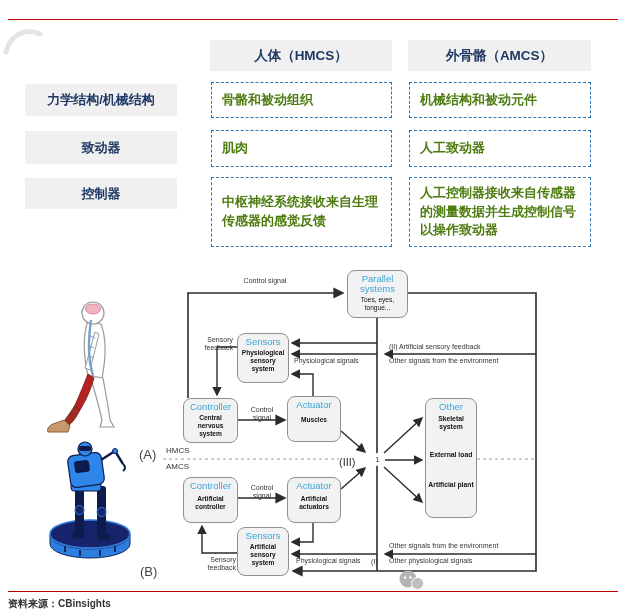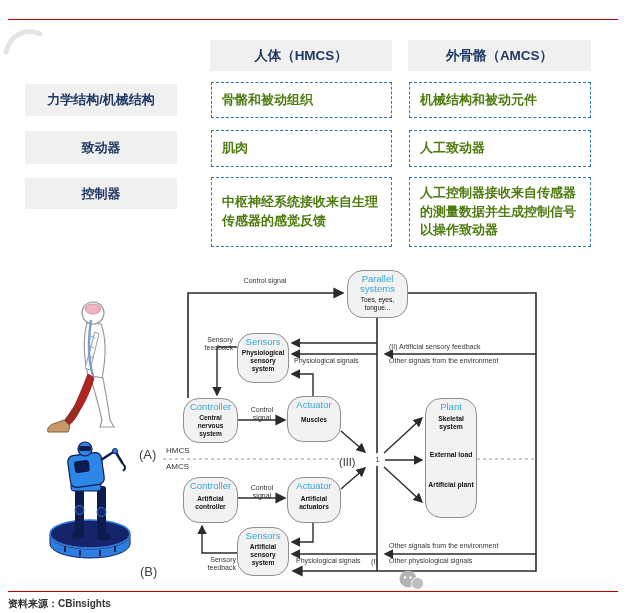--- a/index.html
+++ b/index.html
@@ -15,21 +15,21 @@
   
   .thead,.rlabel{position:absolute;background:#F0F0F0;color:#1F3864;font-weight:bold;
         display:flex;align-items:center;justify-content:center;box-sizing:border-box;}
   .thead{font-size:13.5px;}
   .rlabel{font-size:13px;}
   .dcell{position:absolute;border:1.5px dashed #2E75B6;background:#fff;color:#4d7c0f;
         font-weight:bold;font-size:13px;line-height:1.45;box-sizing:border-box;
         padding:5px 10px;display:flex;align-items:center;}
 
   
-  .dbox{position:absolute;background:#F2F2F2;border:1px solid #8f8f8f;border-radius:16px;
+  .dbox{position:absolute;background:#F2F2F2;border:1px solid #8f8f8f;border-radius:8px;
         box-sizing:border-box;text-align:center;padding:3px 2px 0 2px;z-index:3;}
   .dbox .t{color:#3AA5D8;font-size:9.5px;line-height:1.05;display:block;}
   .dbox .s{color:#111;font-size:6.6px;font-weight:bold;line-height:1.25;display:block;margin-top:2px;}
   .dbox .s.reg{font-weight:normal;}
   .plant-item{color:#111;font-size:6.8px;font-weight:bold;line-height:1.25;display:block;}
 
   
   .dlbl{position:absolute;font-size:7px;color:#333;line-height:1.2;z-index:4;}
   .nowrap{white-space:nowrap;}
   .right{text-align:right;}
@@ -157,21 +157,21 @@
     </div>
     <div class="dbox" style="left:183px;top:398px;width:55px;height:45px;">
       <span class="t">Controller</span>
       <span class="s">Central nervous system</span>
     </div>
     <div class="dbox" style="left:287px;top:396px;width:54px;height:46px;">
       <span class="t">Actuator</span>
       <span class="s" style="margin-top:6px;">Muscles</span>
     </div>
     <div class="dbox" style="left:425px;top:398px;width:52px;height:120px;">
-      <span class="t">Plant</span>
+      <span class="t">Other</span>
       <span class="plant-item" style="margin-top:3px;">Skeletal system</span>
       <span class="plant-item" style="margin-top:19px;">External load</span>
       <span class="plant-item" style="margin-top:22px;">Artificial plant</span>
     </div>
     <div class="dbox" style="left:183px;top:477px;width:55px;height:46px;">
       <span class="t">Controller</span>
       <span class="s" style="margin-top:4px;">Artificial controller</span>
     </div>
     <div class="dbox" style="left:287px;top:477px;width:54px;height:46px;">
       <span class="t">Actuator</span>

